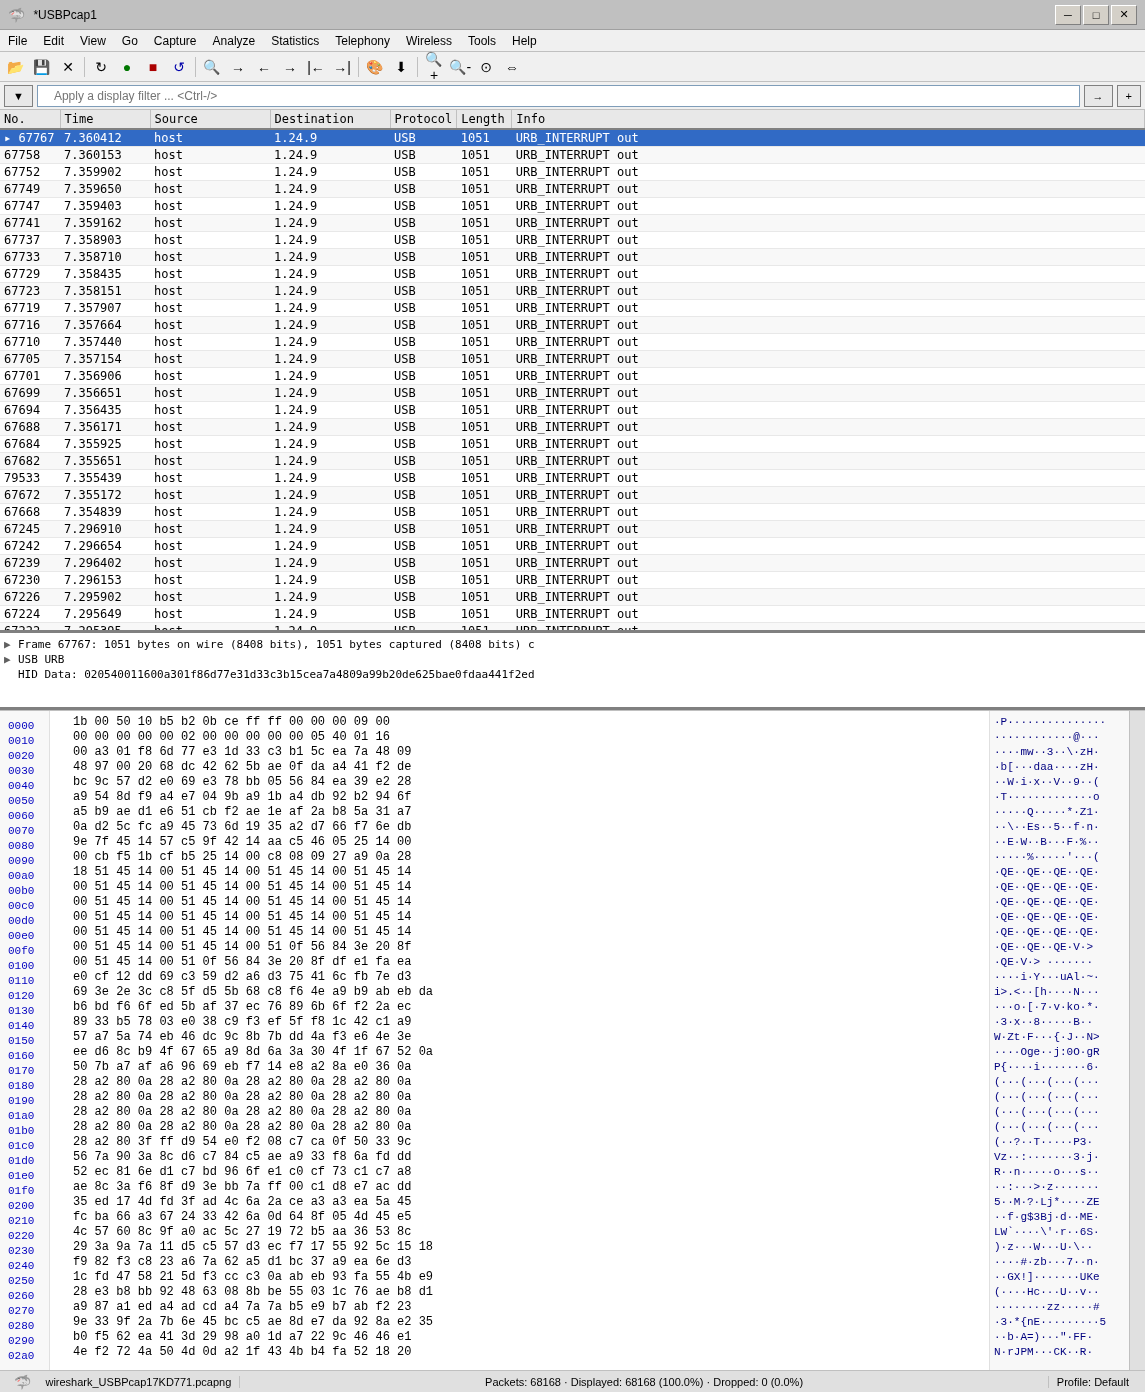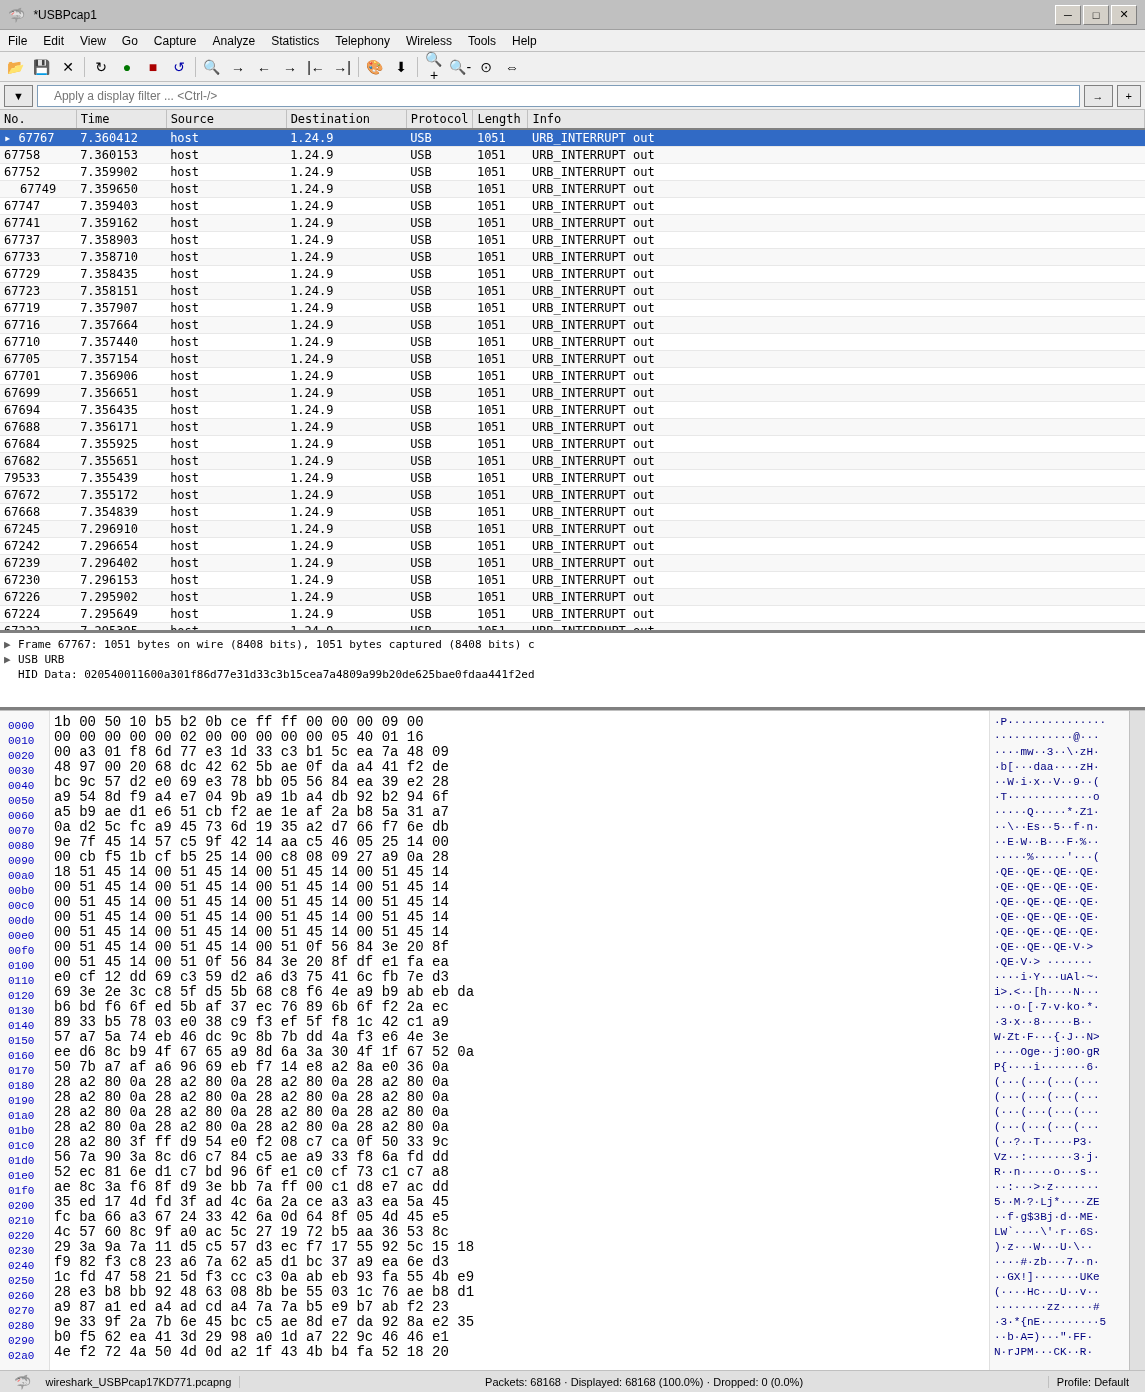--- a/index.html
+++ b/index.html
@@ -158,21 +158,21 @@
           <tr style="background: rgb(255, 255, 255); padding-left: 45px;">
             <td style="padding: 1px 4px; border-bottom: 1px solid rgb(232, 232, 232); white-space: nowrap;">67752</td>
             <td style="padding: 1px 4px; border-bottom: 1px solid rgb(232, 232, 232); white-space: nowrap;">7.359902</td>
             <td style="padding: 1px 4px; border-bottom: 1px solid rgb(232, 232, 232); white-space: nowrap;">host</td>
             <td style="padding: 1px 4px; border-bottom: 1px solid rgb(232, 232, 232); white-space: nowrap;">1.24.9</td>
             <td style="padding: 1px 4px; border-bottom: 1px solid rgb(232, 232, 232); white-space: nowrap;">USB</td>
             <td style="padding: 1px 4px; border-bottom: 1px solid rgb(232, 232, 232); white-space: nowrap;">1051</td>
             <td style="padding: 1px 4px; border-bottom: 1px solid rgb(232, 232, 232); white-space: nowrap;">URB_INTERRUPT out</td>
           </tr>
           <tr style="background: rgb(248, 248, 248);">
-            <td style="padding: 1px 20px; border-bottom: 1px solid rgb(232, 232, 232); white-space: nowrap;">67749</td>
+            <td style="padding: 1px 4px; border-bottom: 1px solid rgb(232, 232, 232); white-space: nowrap;">67749</td>
             <td style="padding: 1px 4px; border-bottom: 1px solid rgb(232, 232, 232); white-space: nowrap;">7.359650</td>
             <td style="padding: 1px 4px; border-bottom: 1px solid rgb(232, 232, 232); white-space: nowrap;">host</td>
             <td style="padding: 1px 4px; border-bottom: 1px solid rgb(232, 232, 232); white-space: nowrap;">1.24.9</td>
             <td style="padding: 1px 4px; border-bottom: 1px solid rgb(232, 232, 232); white-space: nowrap;">USB</td>
             <td style="padding: 1px 4px; border-bottom: 1px solid rgb(232, 232, 232); white-space: nowrap;">1051</td>
             <td style="padding: 1px 4px; border-bottom: 1px solid rgb(232, 232, 232); white-space: nowrap;">URB_INTERRUPT out</td>
           </tr>
           <tr style="background: rgb(255, 255, 255);">
             <td style="padding: 1px 4px; border-bottom: 1px solid rgb(232, 232, 232); white-space: nowrap;">67747</td>
             <td style="padding: 1px 4px; border-bottom: 1px solid rgb(232, 232, 232); white-space: nowrap;">7.359403</td>
@@ -465,21 +465,21 @@
         <div class="hex-row">0220</div>
         <div class="hex-row">0230</div>
         <div class="hex-row">0240</div>
         <div class="hex-row">0250</div>
         <div class="hex-row">0260</div>
         <div class="hex-row">0270</div>
         <div class="hex-row">0280</div>
         <div class="hex-row">0290</div>
         <div class="hex-row">02a0</div>
       </div>
-    <div id="hex-bytes" style="padding:4px;flex:1;overflow:hidden;color:#000;font-size:14px;line-height:15px;">
+    <div id="hex-bytes" style="padding:4px;flex:1;overflow:hidden;color:#000;font-size:12px;line-height:15px;margin-left:19px;">
     <div class="hex-row">1b 00 50 10 b5 b2 0b ce  ff ff 00 00 00 09 00</div>
         <div class="hex-row">00 00 00 00 00 02 00 00  00 00 00 05 40 01 16</div>
         <div class="hex-row">00 a3 01 f8 6d 77 e3 1d  33 c3 b1 5c ea 7a 48 09</div>
         <div class="hex-row">48 97 00 20 68 dc 42 62  5b ae 0f da  a4 41 f2 de</div>
         <div class="hex-row">bc 9c 57 d2 e0 69 e3 78  bb 05 56 84 ea 39 e2 28</div>
         <div class="hex-row">a9 54 8d f9 a4 e7 04 9b  a9 1b a4 db 92 b2 94 6f</div>
         <div class="hex-row">a5 b9 ae d1 e6 51 cb f2  ae 1e af 2a b8 5a 31 a7</div>
         <div class="hex-row">0a d2 5c fc a9 45 73 6d  19 35 a2 d7 66 f7 6e db</div>
         <div class="hex-row">9e 7f 45 14 57 c5 9f 42  14 aa c5 46 05 25 14 00</div>
         <div class="hex-row">00 cb f5 1b cf b5 25 14  00 c8 08 09 27 a9 0a 28</div>

